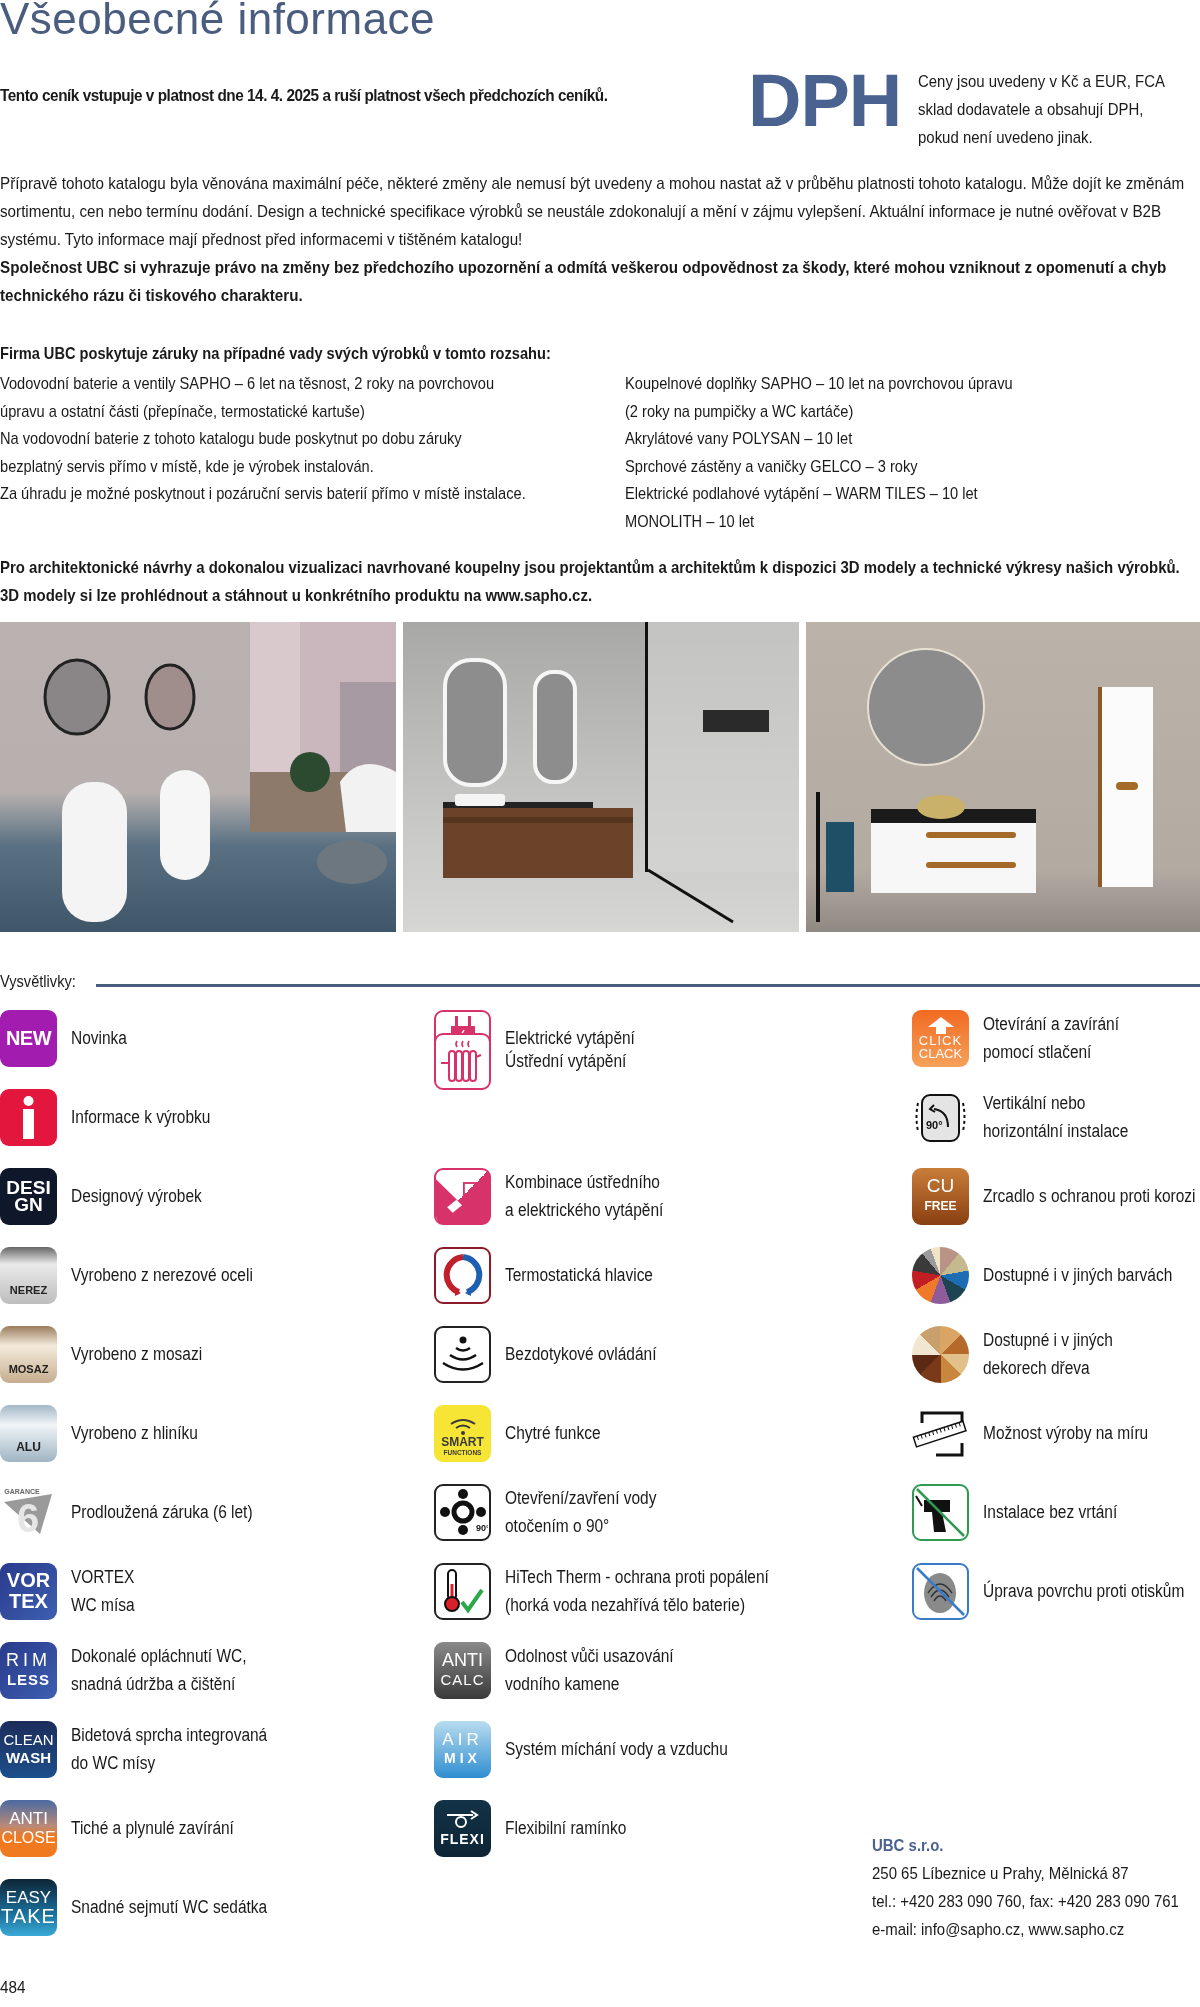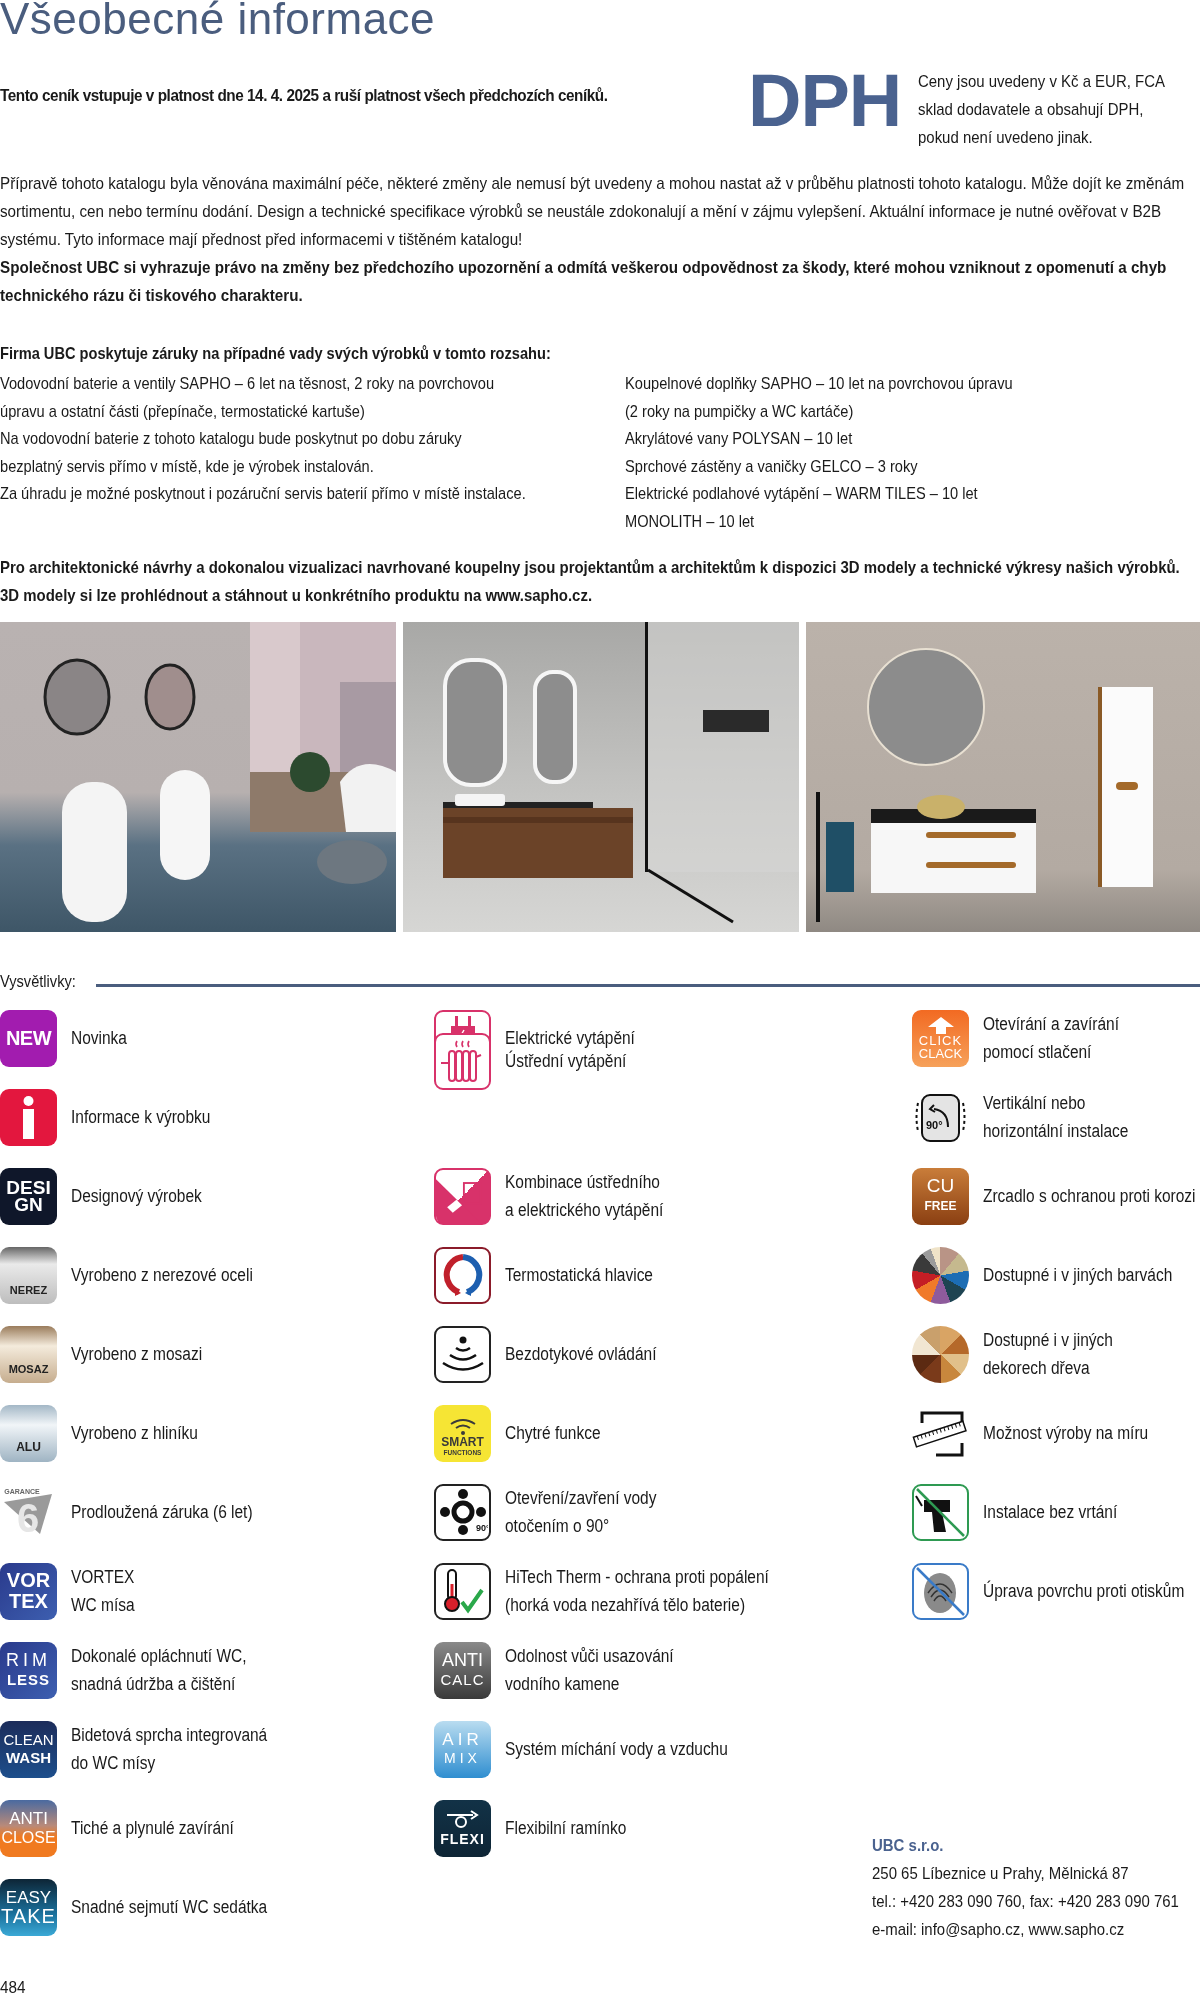--- a/index.html
+++ b/index.html
@@ -350,21 +350,21 @@
       <span style="font-weight:normal;font-size:15px;letter-spacing:1px">CALC</span>
     </div>
   <div class="legend-text">
       <div>Odolnost vůči usazování</div>
       <div>vodního kamene</div>
     </div>
 </div>
 <div class="legend-item col2" style="top:1720px">
   <div class="legend-icon" style="background:linear-gradient(180deg,#b9dcf0,#2f8ed0);font-size:17px;line-height:19px;font-weight:normal">
       <span style="letter-spacing:4px">AIR</span>
-      <span style="font-weight:normal;font-size:14px;letter-spacing:4px">MIX</span>
+      <span style="font-weight:bold;font-size:14px;letter-spacing:4px">MIX</span>
     </div>
   <div class="legend-text">
       <div>Systém míchání vody a vzduchu</div>
     </div>
 </div>
 <div class="legend-item col2" style="top:1799px">
   <div class="legend-icon" style="background:linear-gradient(180deg,#123247,#0e2535);font-size:14px;letter-spacing:1px">
     <svg width="40" height="22" viewBox="0 0 40 22">
         <line x1="4" y1="6" x2="30" y2="6" stroke="#fff" stroke-width="2"></line>
         <path d="M28 2 l6 4 l-6 4" stroke="#fff" stroke-width="2" fill="none"></path>

